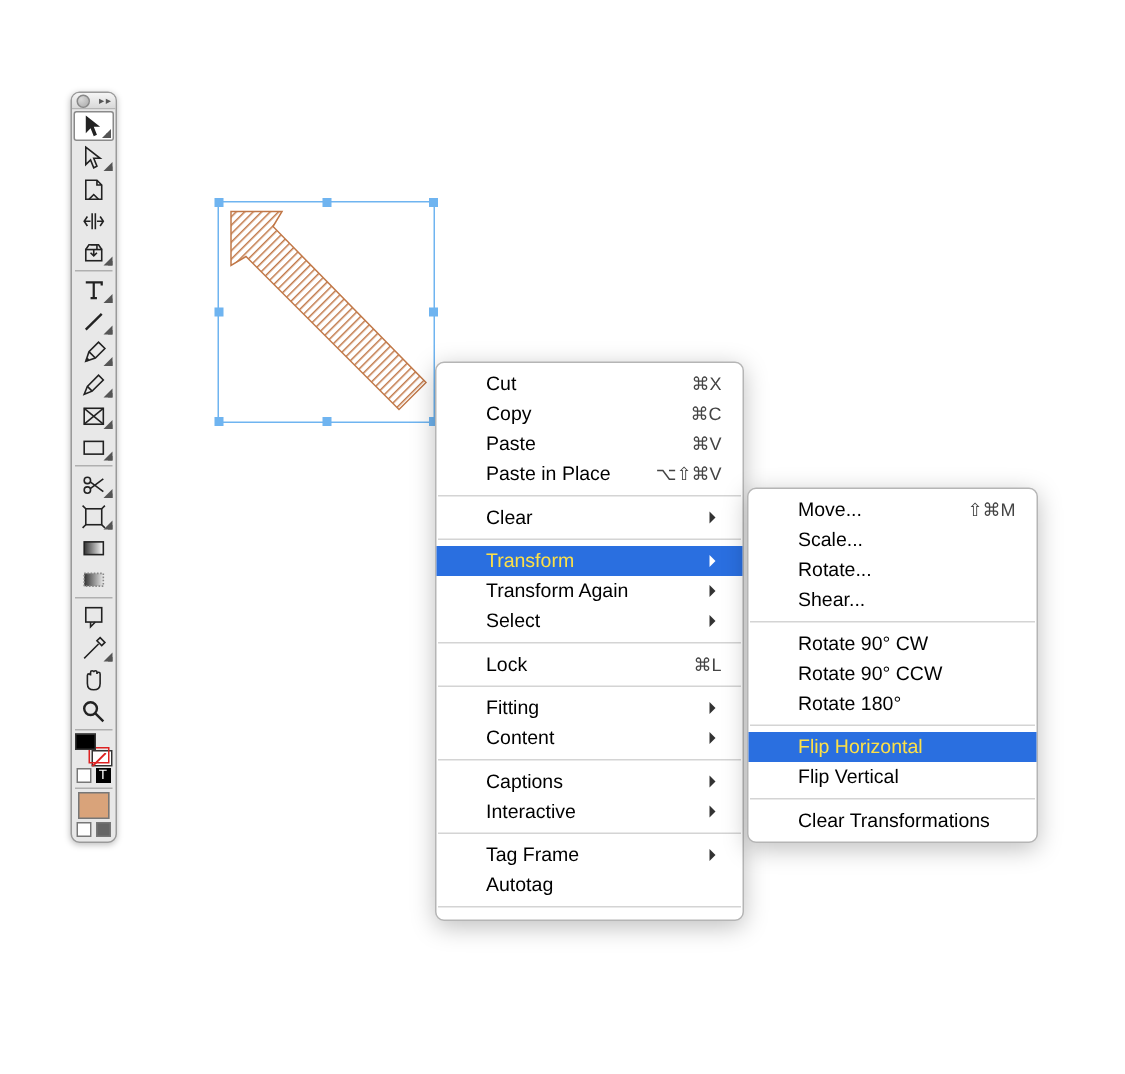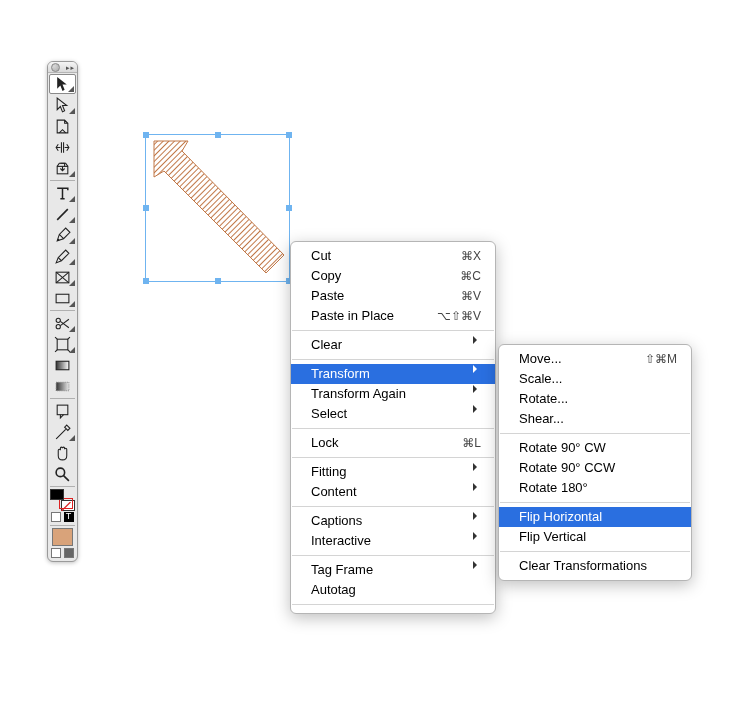--- a/index.html
+++ b/index.html
@@ -123,49 +123,50 @@
     position: absolute;
     background: #ffffff;
     border: 1px solid #b5b5b5;
     border-radius: 6px;
     box-shadow: 0 4px 16px rgba(0,0,0,.25);
     padding: 4px 0;
     min-width: 192px;
   }
   .menu-item {
     display: flex;
-    padding: 1px 14px 1px 20px;
+    align-items: center;
+    padding: 1px 14px 1px 33px;
     line-height: 18px;
     white-space: nowrap;
     gap: 24px;
   }
   .menu-item .label { flex: 1 1 auto; }
   .menu-item .shortcut {
     color: #444;
     font-size: 12px;
     font-family: "Lucida Grande", sans-serif;
   }
   .menu-item .sub-arrow {
     width: 0;height: 0;
     border: 4px solid transparent;
     border-left-color: #333;
     margin-left: 4px;
   }
   .menu-item.highlight {
     background: #2a6fe0;
-    color: #ffffff;
+    color: #fde047;
   }
   .menu-item.highlight .sub-arrow { border-left-color:#fff; }
   .menu-sep {
     height: 1px;
     background: #d4d4d4;
     margin: 4px 1px;
   }
   #menu-main { left: 290px; top: 241px; width: 204px; }
-  #menu-sub  { left: 498px; top: 344px; width: 178px; }
+  #menu-sub  { left: 498px; top: 325px; width: 178px; }
 </style>
 </head>
 <body>
 
 <div class="tools-panel">
   <div class="tools-titlebar">
     <div class="titlebar-close"></div>
     <div class="titlebar-expand">▸▸</div>
   </div>
 

